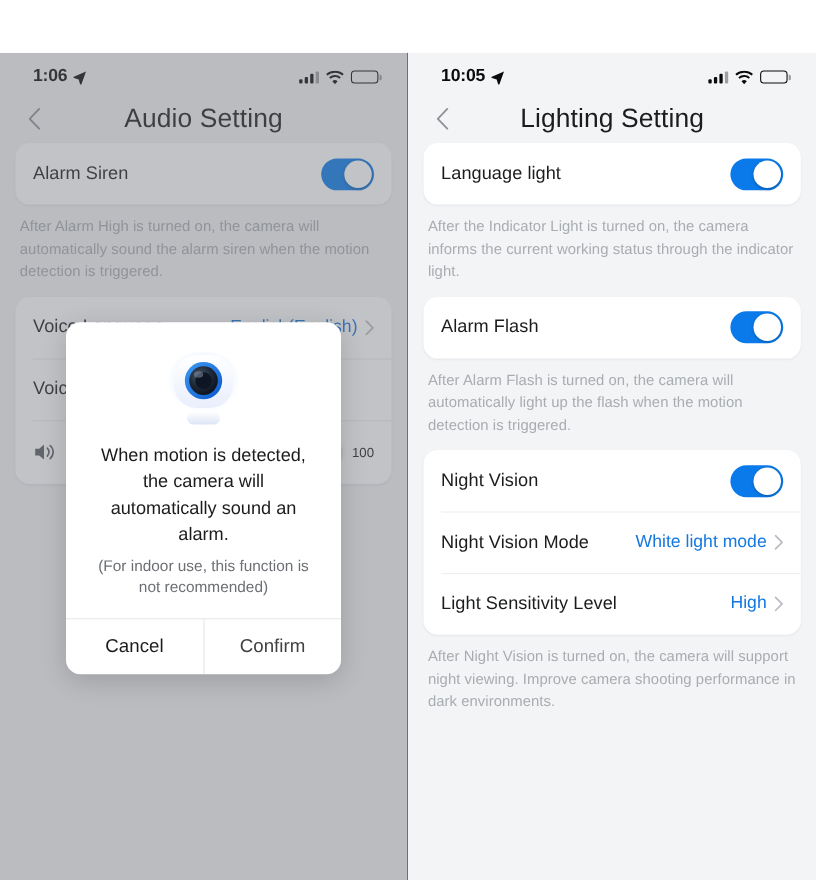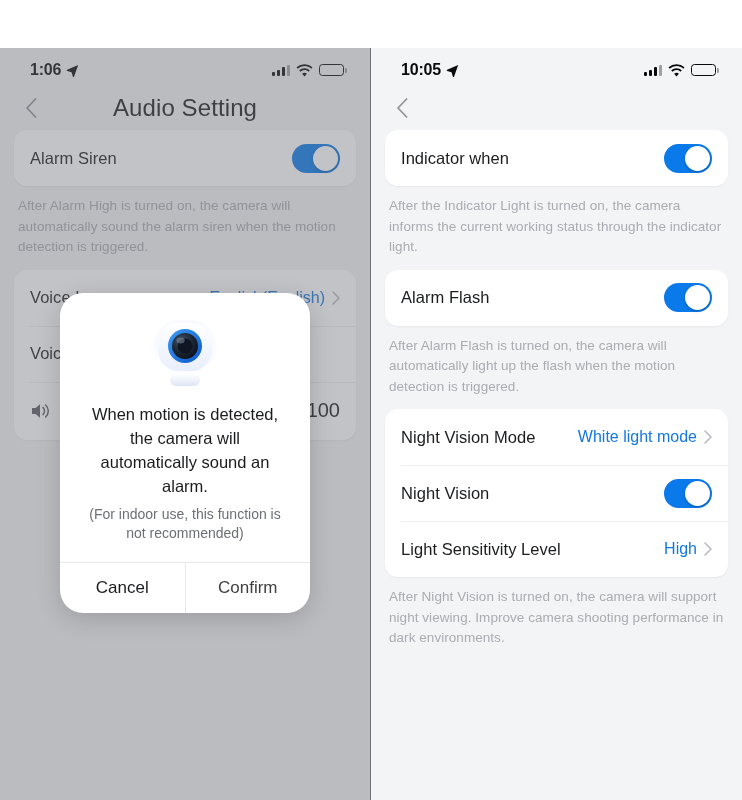--- a/index.html
+++ b/index.html
@@ -178,21 +178,21 @@
   .track .knob2 {
     position: absolute;
     right: -12px; top: 50%;
     transform: translateY(-50%);
     width: 26px; height: 26px;
     border-radius: 50%;
     background: #fff;
     box-shadow: 0 1px 4px rgba(0,0,0,0.3);
   }
   .vol-num {
-    font-size: 20px;
+    font-size: 12px;
     color: #1b1c1e;
     min-width: 30px;
     text-align: right;
   }
 
   
   .dim {
     position: absolute;
     left: 0; top: 0;
     width: 371px; height: 800px;
@@ -201,21 +201,21 @@
   }
 
   
   .modal {
     position: absolute;
     z-index: 20;
     left: 60px;
     top: 245px;
     width: 250px;
     background: #ffffff;
-    border-radius: 23px;
+    border-radius: 13px;
     overflow: hidden;
     box-shadow: 0 6px 24px rgba(0,0,0,0.16);
   }
   .modal-body { padding: 18px 16px 16px 16px; text-align: center; }
   .cam-wrap {
     display: flex;
     justify-content: center;
     padding: 8px 0 14px 0;
   }
   .modal-title {
@@ -410,61 +410,62 @@
         <span class="battery"><span class="fill" style="width:62%"></span></span>
       </div>
     </div>
 
     <div class="navbar">
       <div class="nav-back">
         <svg width="11" height="20" viewBox="0 0 11 20">
           <path d="M9.6 1 1 10l8.6 9" stroke="#8f9297" stroke-width="1.7" fill="none" stroke-linecap="round" stroke-linejoin="round"></path>
         </svg>
       </div>
+      <div class="nav-title">Lighting Setting</div>
     </div>
 
     <div class="content">
 
       <div class="card">
         <div class="row">
-          <span class="row-label">Indicator when</span>
+          <span class="row-label">Language light</span>
           <span class="toggle">
               <span class="knob"></span>
             </span>
         </div>
       </div>
       <div class="desc">After the Indicator Light is turned on, the camera informs the current working status through the indicator light.</div>
 
       <div class="card">
         <div class="row">
           <span class="row-label">Alarm Flash</span>
           <span class="toggle">
               <span class="knob"></span>
             </span>
         </div>
       </div>
       <div class="desc">After Alarm Flash is turned on, the camera will automatically light up the flash when the motion detection is triggered.</div>
 
       <div class="card">
+        <div class="row">
+          <span class="row-label">Night Vision</span>
+          <span class="toggle">
+              <span class="knob"></span>
+            </span>
+        </div>
         <div class="row">
           <span class="row-label">Night Vision Mode</span>
           <span class="row-value">
             <span>White light mode</span>
             <svg class="chev" width="8" height="14" viewBox="0 0 8 14">
               <path d="M1 1l6 6-6 6" stroke="#b9bcc1" stroke-width="1.6" fill="none" stroke-linecap="round" stroke-linejoin="round"></path>
             </svg>
           </span>
         </div>
         <div class="row">
-          <span class="row-label">Night Vision</span>
-          <span class="toggle">
-              <span class="knob"></span>
-            </span>
-        </div>
-        <div class="row">
           <span class="row-label">Light Sensitivity Level</span>
           <span class="row-value">
             <span>High</span>
             <svg class="chev" width="8" height="14" viewBox="0 0 8 14">
               <path d="M1 1l6 6-6 6" stroke="#b9bcc1" stroke-width="1.6" fill="none" stroke-linecap="round" stroke-linejoin="round"></path>
             </svg>
           </span>
         </div>
       </div>
       <div class="desc">After Night Vision is turned on, the camera will support night viewing. Improve camera shooting performance in dark environments.</div>

